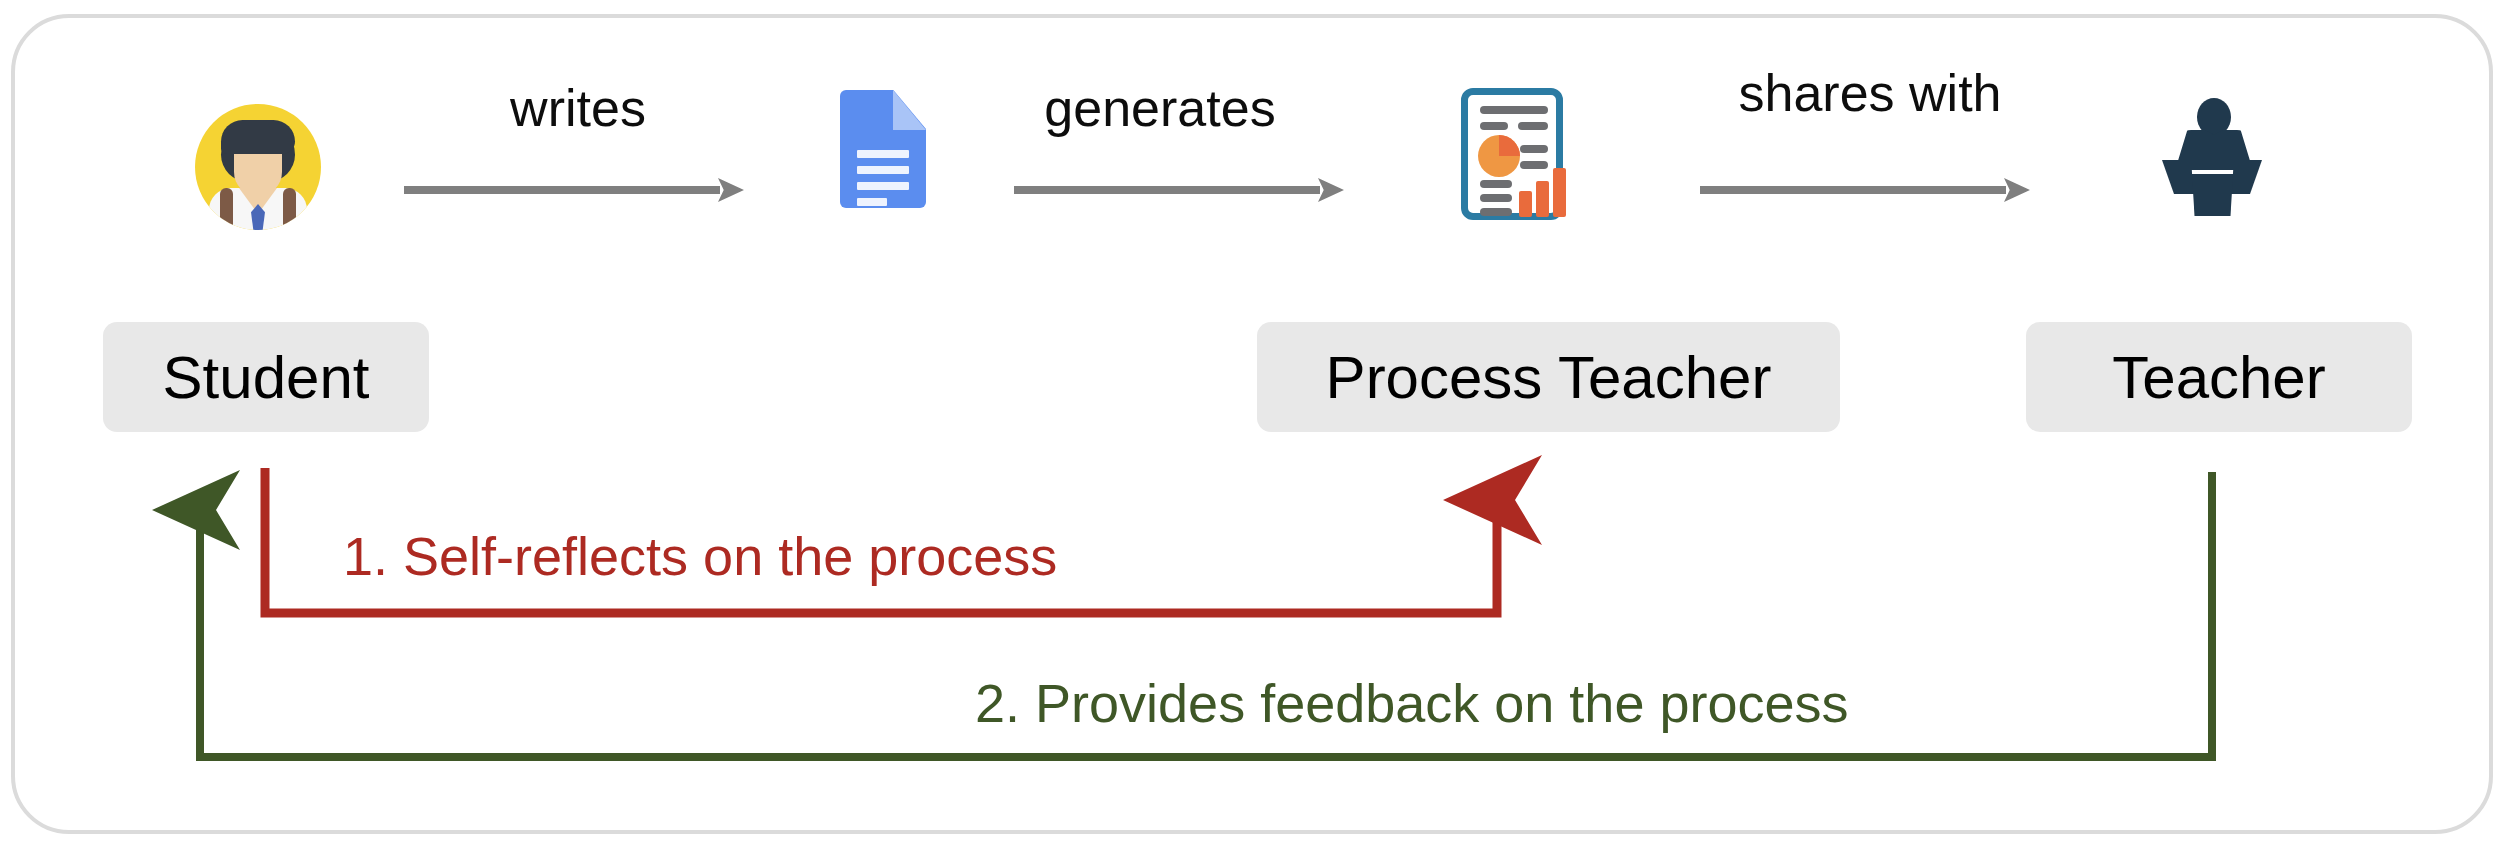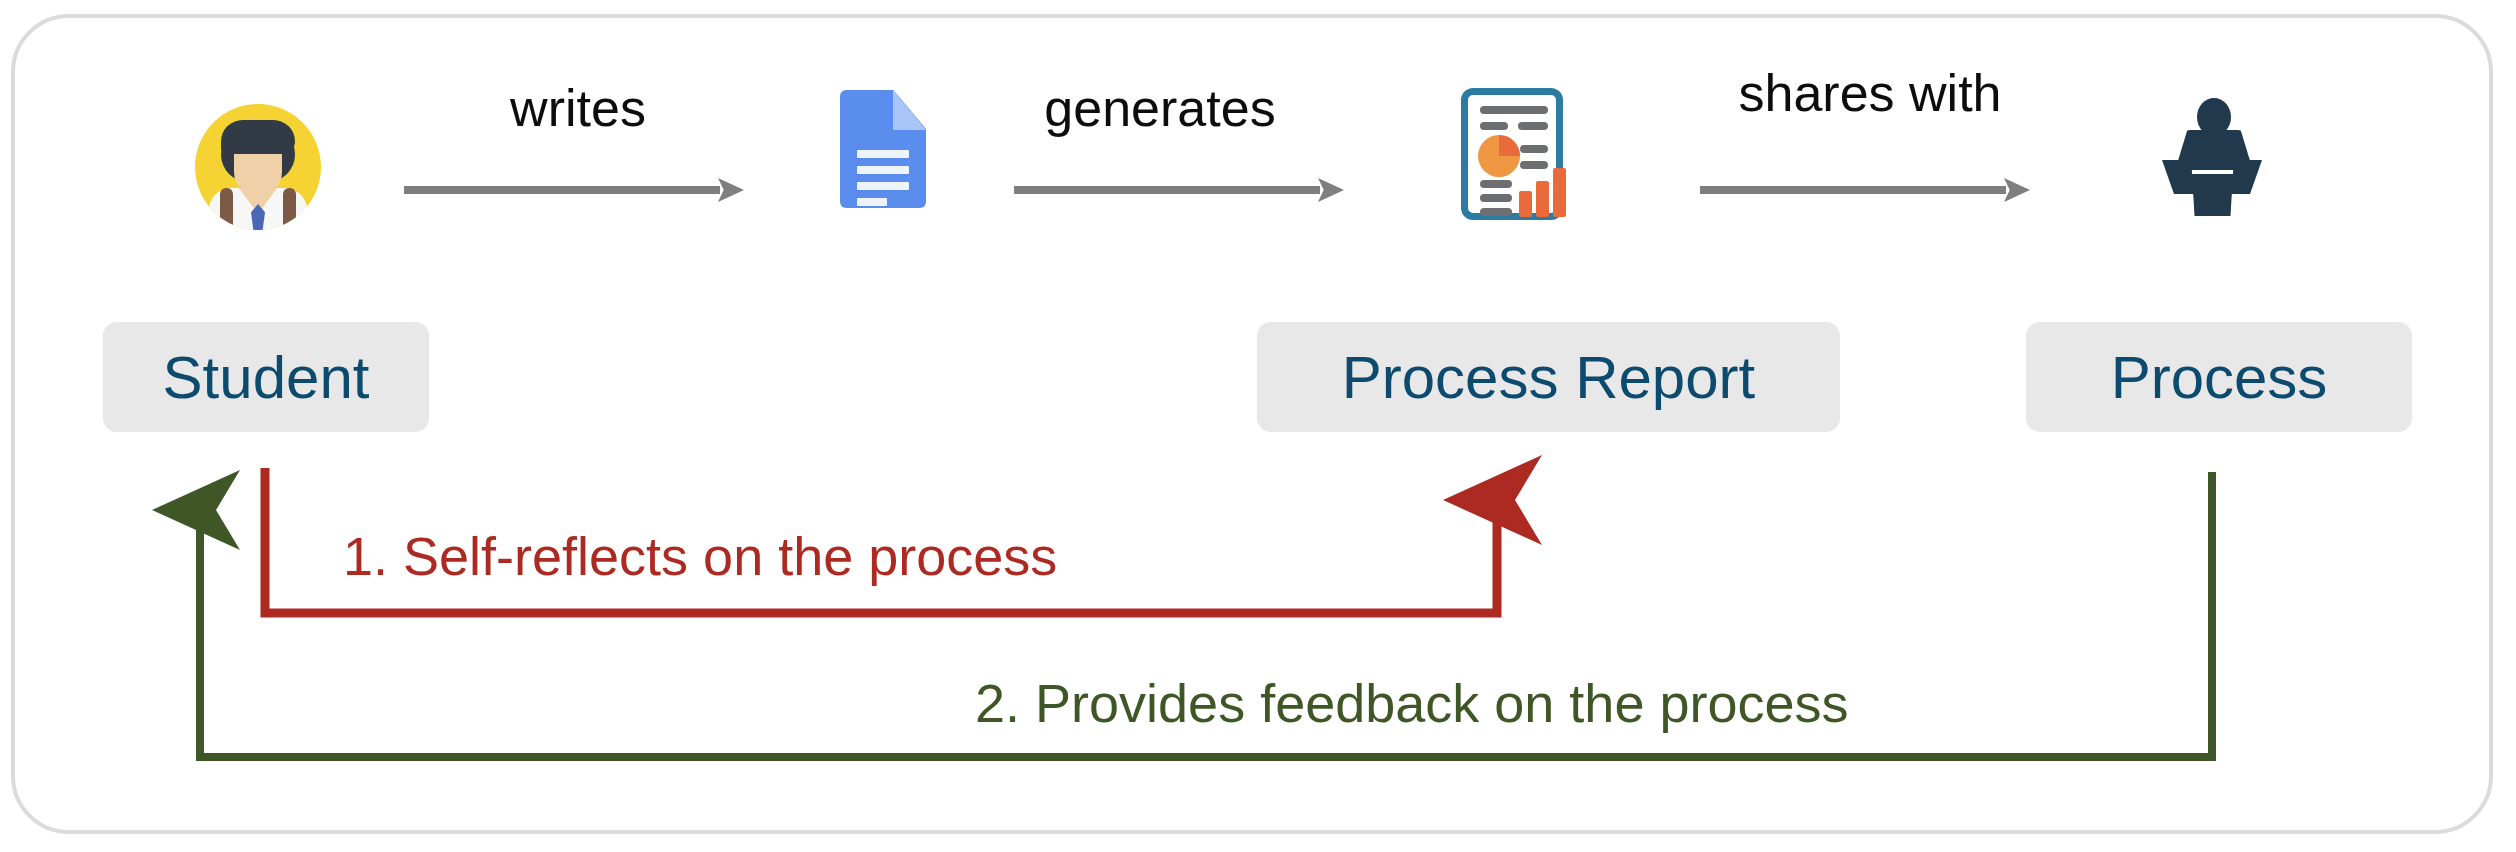--- a/index.html
+++ b/index.html
@@ -240,21 +240,21 @@
   }
 
   
   .chip {
     position: absolute;
     background: #e8e8e8;
     border-radius: 14px;
     display: flex;
     align-items: center;
     justify-content: center;
-    color: #0c4a6e;
+    color: #000000;
     font-size: 60px;
     white-space: nowrap;
     font-family: "Liberation Sans", sans-serif;
   }
 
   
   .loop-svg {
     position: absolute;
     left: 0; top: 0;
     width: 2516px; height: 852px;
@@ -347,25 +347,25 @@
     <div class="shaft" style="width:306px;"></div>
     <div class="head" style="left:304px;"></div>
   </div>
 
   <div class="chip" style="left:103px; top:322px; width:326px; height:110px;">
     <span>Student</span>
   </div>
 
 
   <div class="chip" style="left:1257px; top:322px; width:583px; height:110px;">
-    <span>Process Report</span>
+    <span>Process Teacher</span>
   </div>
 
   <div class="chip" style="left:2026px; top:322px; width:386px; height:110px;">
-    <span>Process</span>
+    <span>Teacher</span>
   </div>
 
   <svg class="loop-svg" viewBox="0 0 2516 852">
     <defs>
       <marker id="redhead" markerWidth="12" markerHeight="12" refX="6" refY="6" orient="auto" markerUnits="strokeWidth">
         <path d="M1,11 L6,0 L11,11 L6,8 Z" fill="#ad2a22"></path>
       </marker>
       <marker id="greenhead" markerWidth="12" markerHeight="12" refX="6" refY="6" orient="auto" markerUnits="strokeWidth">
         <path d="M1,11 L6,0 L11,11 L6,8 Z" fill="#3f5727"></path>
       </marker>

